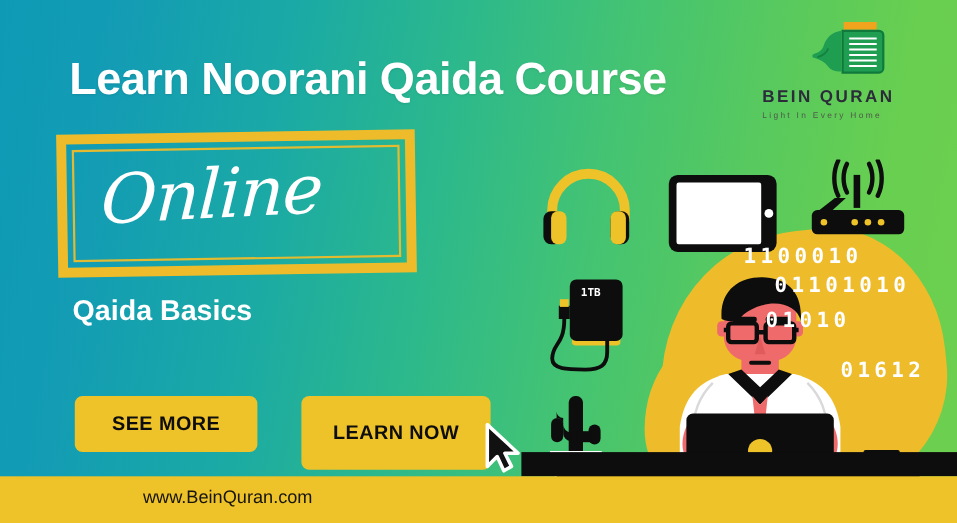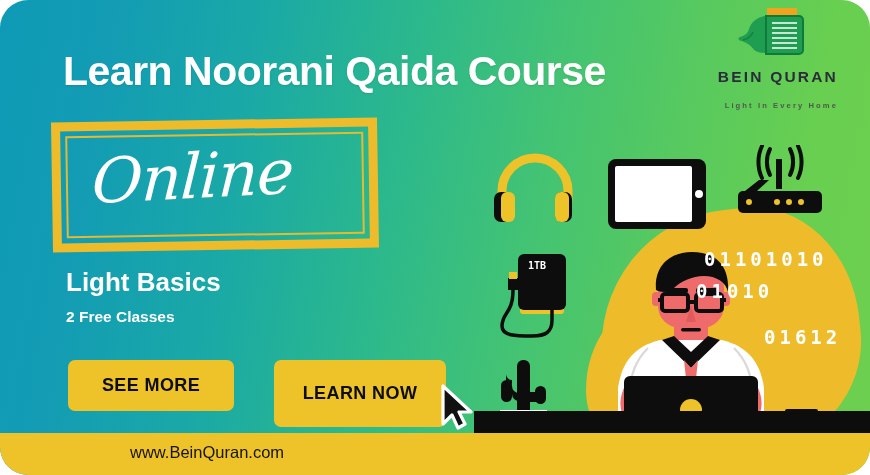--- a/index.html
+++ b/index.html
@@ -12,21 +12,20 @@
     overflow:hidden;
     background:linear-gradient(100deg,
         #0e9ab5 0%,
         #139cb4 12%,
         #1aa9a6 28%,
         #2bb88d 44%,
         #43c373 60%,
         #57c95f 74%,
         #68cf50 88%,
         #6ecf4f 100%);
-    border-radius:28px;
   }
 
   
   .blob {
     position:absolute;
     left:600px; top:210px;
     width:260px; height:245px;
     background:#eebc2a;
     border-radius:55% 42% 48% 58% / 60% 52% 48% 40%;
     transform:rotate(-6deg);
@@ -45,30 +44,29 @@
     left:63px; top:48px;
     font-size:41px;
     font-weight:bold;
     color:#ffffff;
     letter-spacing:-0.5px;
     white-space:nowrap;
     text-shadow:0 1px 2px rgba(0,0,0,.10);
   }
 
   
-  .logo { position:absolute; left:693px; top:4px; width:145px; text-align:right; }
+  .logo { position:absolute; left:693px; top:16px; width:145px; text-align:left; }
   .logo-mark { width:110px; height:62px; margin:0 auto 2px; display:block; }
   .logo-name {
     font-size:15.5px; font-weight:bold; color:#2b2b3a;
     letter-spacing:2.2px;
   }
   .logo-tag {
     font-size:7.6px; color:#4f5a4a; letter-spacing:2.1px;
-    margin-top:15px;
-    font-weight:bold;
+    margin-top:2px;
   }
 
   
   .online-box {
     position:absolute;
     left:52px; top:120px;
     width:326px; height:130px;
     border:9px solid #eebc2a;
     transform:rotate(-0.9deg);
   }
@@ -194,22 +192,21 @@
       <path d="M54 12 c-9 1 -14 7 -16 13 c-1.5 5 -5 7 -9 8 c-2 .6 -2 3 0 3.6 c5 1.4 10 4 13 8 c2 2.6 5 4.4 12 4.4 z" fill="#1f9e52"></path>
       <path d="M42 28 c-2 5 -6 7 -10 8" fill="none" stroke="#13833f" stroke-width="1.6"></path>
     </svg>
     <div class="logo-name">BEIN QURAN</div>
     <div class="logo-tag">Light In Every Home</div>
   </div>
 
   <div class="online-box"></div>
   <div class="online-text">Online</div>
 
-  <div class="course-basics">Light Basics</div>
-  <div class="free-classes">2 Free Classes</div>
+  <div class="course-basics">Qaida Basics</div>
 
   <button class="btn" id="btn-see-more">SEE MORE</button>
   <button class="btn" id="btn-learn-now">LEARN NOW</button>
 
   <svg class="cursor-arrow" viewBox="0 0 36 46">
     <path d="M3 2 L3 40 L12 31 L18 44 L25 40 L19 28 L31 28 Z" fill="#111111" stroke="#ffffff" stroke-width="3.2" stroke-linejoin="round"></path>
   </svg>
 
   <svg class="ill" id="headphones" viewBox="0 0 86 80">
     <path d="M10 52 v-9 a33 33 0 0 1 66 0 v9" fill="none" stroke="#eec229" stroke-width="9" stroke-linecap="round"></path>
@@ -307,20 +304,21 @@
 
     <path d="M34 128 h122 a6 6 0 0 1 6 6 v52 h-134 v-52 a6 6 0 0 1 6 -6 z" fill="#0d0d0d"></path>
     <circle cx="95" cy="162" r="11" fill="#eec229"></circle>
   </svg>
 
   <svg class="ill" id="mug" viewBox="0 0 52 48">
     <rect x="2" y="4" width="33" height="42" rx="2" fill="#0d0d0d"></rect>
     <path d="M35 12 h6 a7 7 0 0 1 0 20 h-6" fill="none" stroke="#0d0d0d" stroke-width="6"></path>
   </svg>
 
+  <div class="binary" id="bin1">1100010</div>
   <div class="binary" id="bin2">01101010</div>
   <div class="binary" id="bin3">01010</div>
   <div class="binary" id="bin4">01612</div>
 
   <div class="desk-edge"></div>
   <div class="desk"></div>
 
   <div class="footer">
     <div class="footer-url">www.BeinQuran.com</div>
   </div>

